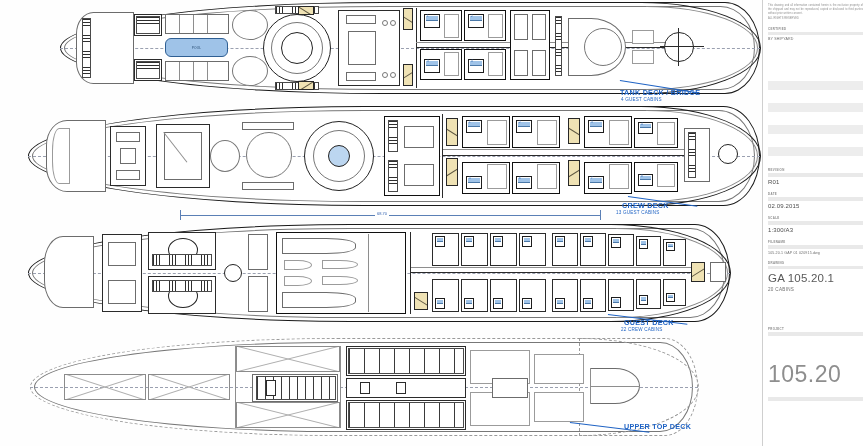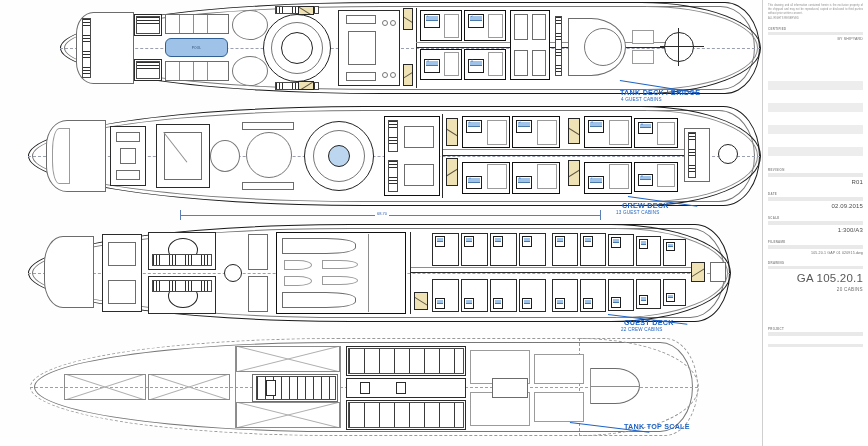--- a/index.html
+++ b/index.html
@@ -242,21 +242,20 @@
   .tb-rule {
     height: 3.2px;
     background: #e9e9e9;
     margin-bottom: 2px;
   }
   .tb-val {
     font-size: 6px;
     color: #4d4d4d;
     letter-spacing: 0.15px;
     line-height: 1.3;
-    text-align: right;
   }
   .tb-val.small { font-size: 3.6px; color: #6d6d6d; }
   .tb-val.title { font-size: 11.5px; color: #595959; letter-spacing: 0.2px; }
   .tb-val.sub   { font-size: 4.6px; color: #6f6f6f; letter-spacing: 0.3px; margin-top: 1px; }
   .tb-val.huge  { font-size: 23px; color: #8e8e8e; letter-spacing: 0.5px; }
   .tb-spacer-block { height: 9px; background: #ededed; margin-top: 13px; }
 </style>
 </head>
 <body>
 
@@ -612,21 +611,21 @@
       <div class="rm hair" style="left:504px; top:16px; width:50px; height:30px;"></div>
       <div class="rm hair" style="left:504px; top:54px; width:50px; height:30px;"></div>
       <div class="rm light" style="left:462px; top:40px; width:36px; height:20px;"></div>
 
       <div class="rm light" style="left:560px; top:30px; width:50px; height:36px; border-radius:0 50% 50% 0;"></div>
       <div class="ln soft" style="left:560px; top:30px; width:0.5px; height:36px;"></div>
       <div class="ln soft" style="left:560px; top:48px; width:50px; height:0.5px;"></div>
 
       <div class="leader blue" style="left:540px; top:84px; width:80px; transform:rotate(7deg);"></div>
     </div>
-    <div class="deck-label" style="left:624px; top:422px;">TANK TOP SCALE</div>
+    <div class="deck-label" style="left:624px; top:422px;">UPPER TOP DECK</div>
 
   </div>
 
   <div id="titleblock">
 
     <div class="tb-note">This drawing and all information contained herein is the exclusive property of the shipyard and may not be reproduced, copied or disclosed to third parties without prior written consent.</div>
     <div class="tb-note u">ALL RIGHTS RESERVED</div>
 
     <div class="tb-field">
       <div class="tb-key">CERTIFIED</div>
@@ -668,17 +667,18 @@
       <div class="tb-rule"></div>
       <div class="tb-val title">GA 105.20.1</div>
       <div class="tb-val sub">20 CABINS</div>
     </div>
 
     <div class="tb-field" style="margin-top:34px;">
       <div class="tb-key">PROJECT</div>
       <div class="tb-rule"></div>
     </div>
 
+    <div class="tb-val huge" style="margin-top:24px;">105.20</div>
     <div class="tb-rule" style="margin-top:8px;"></div>
 
   </div>
 
 </div>
 
 </body></html>

